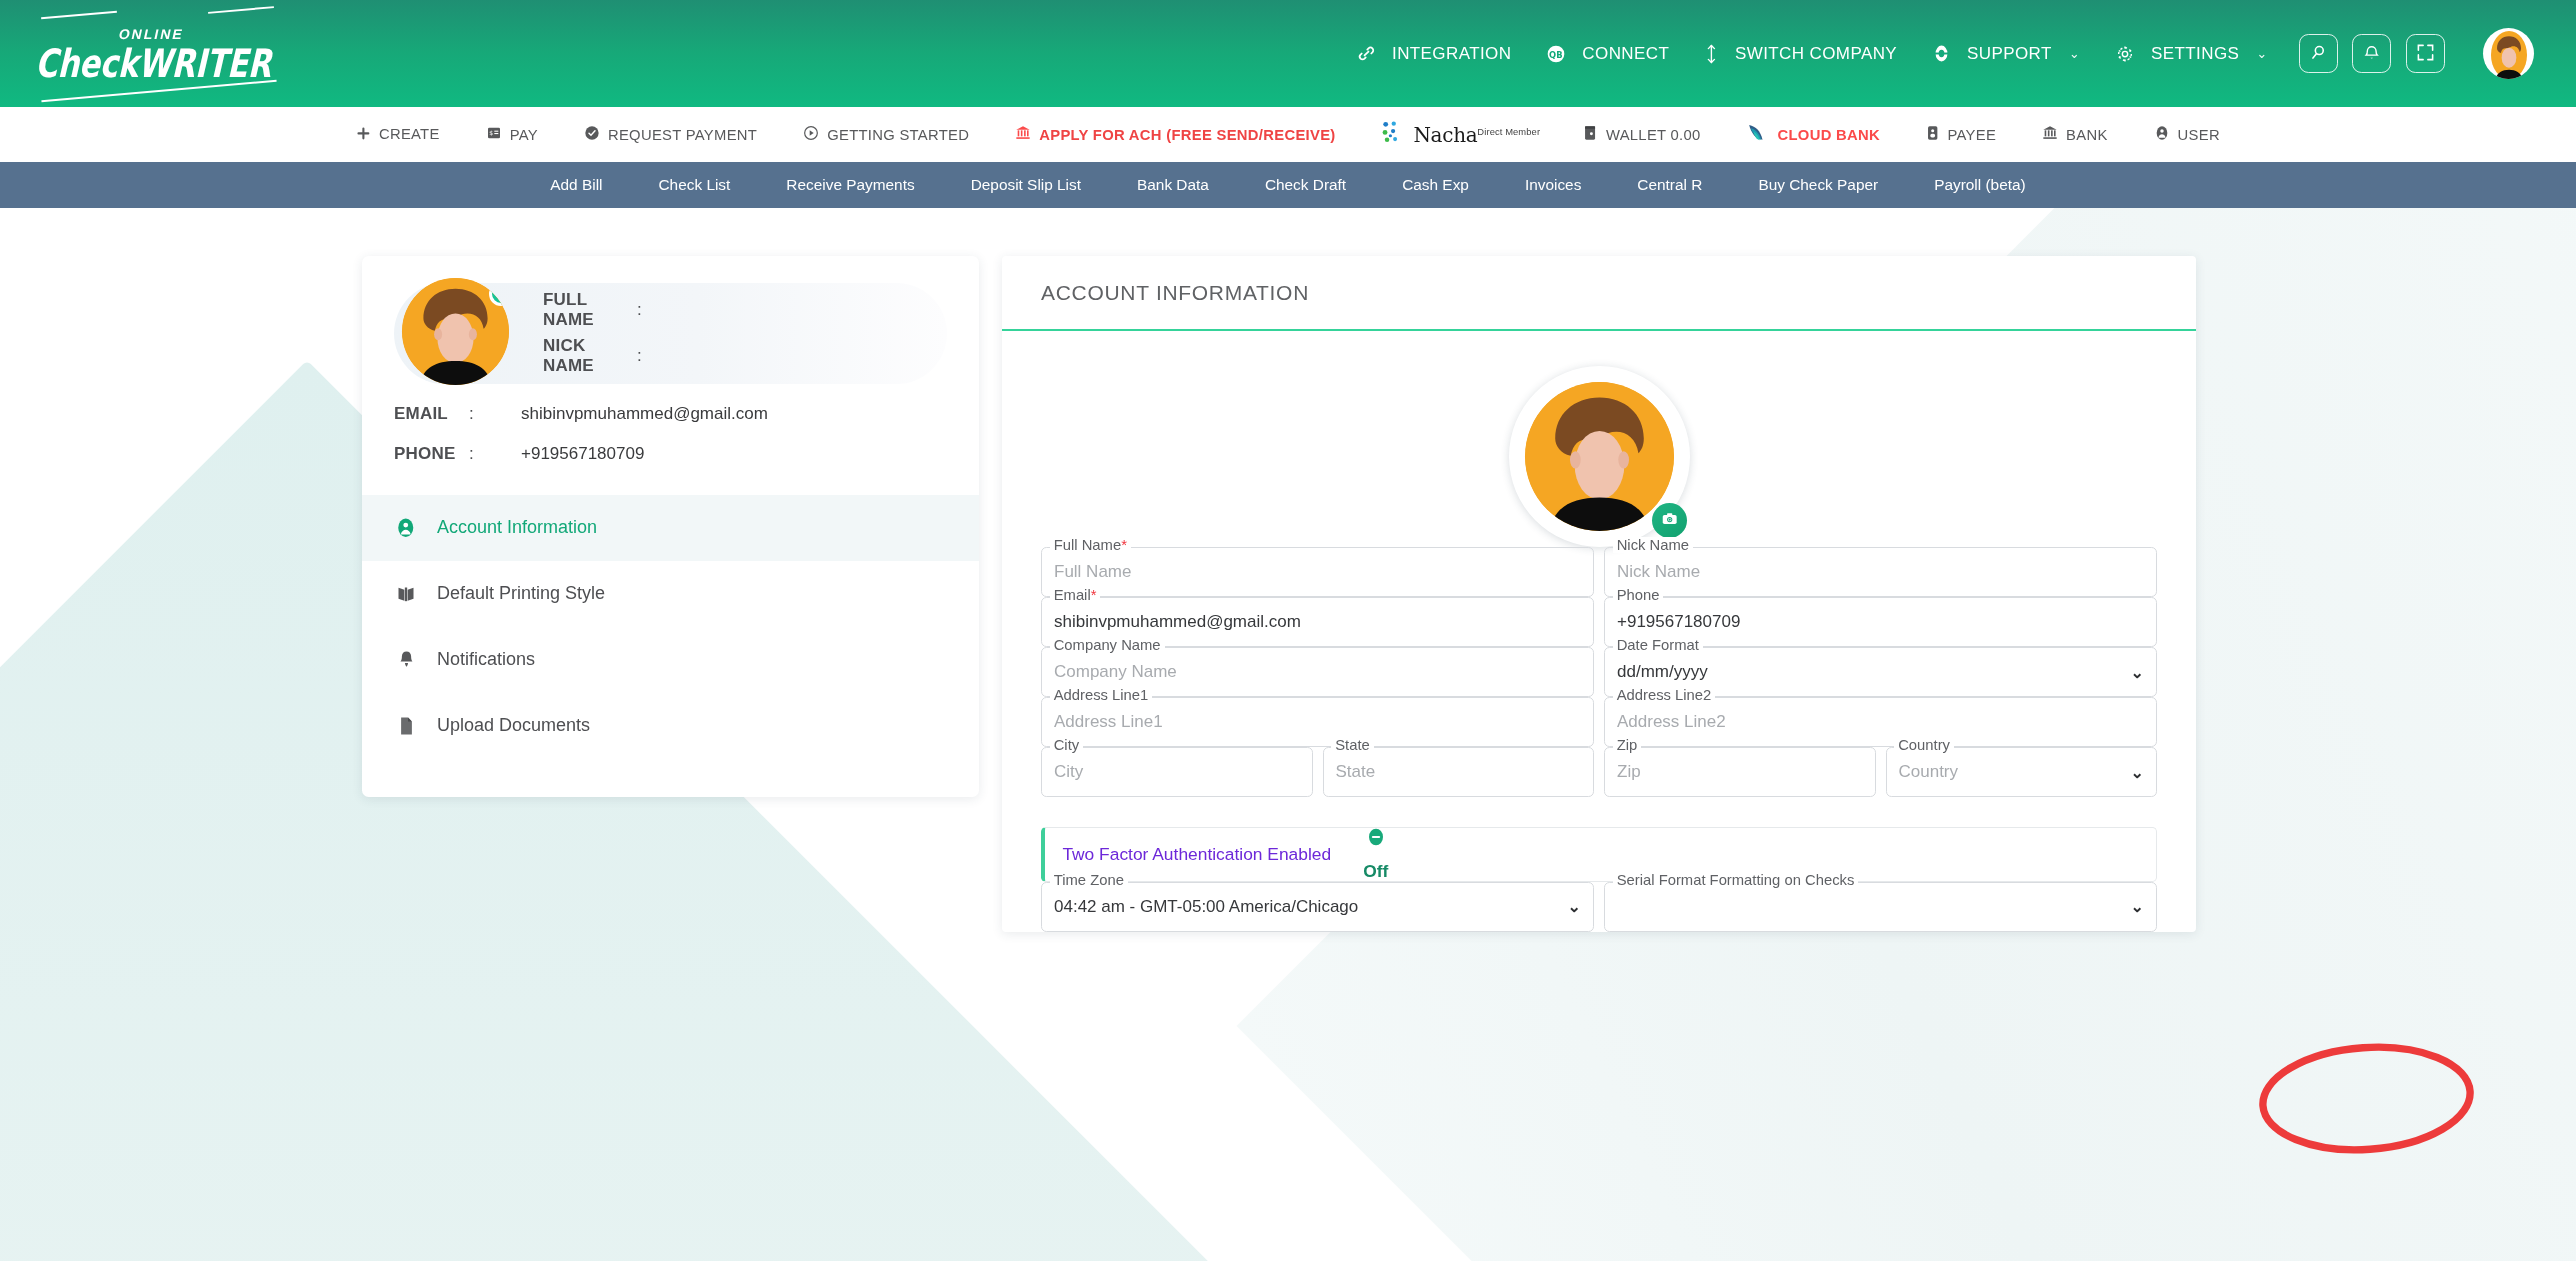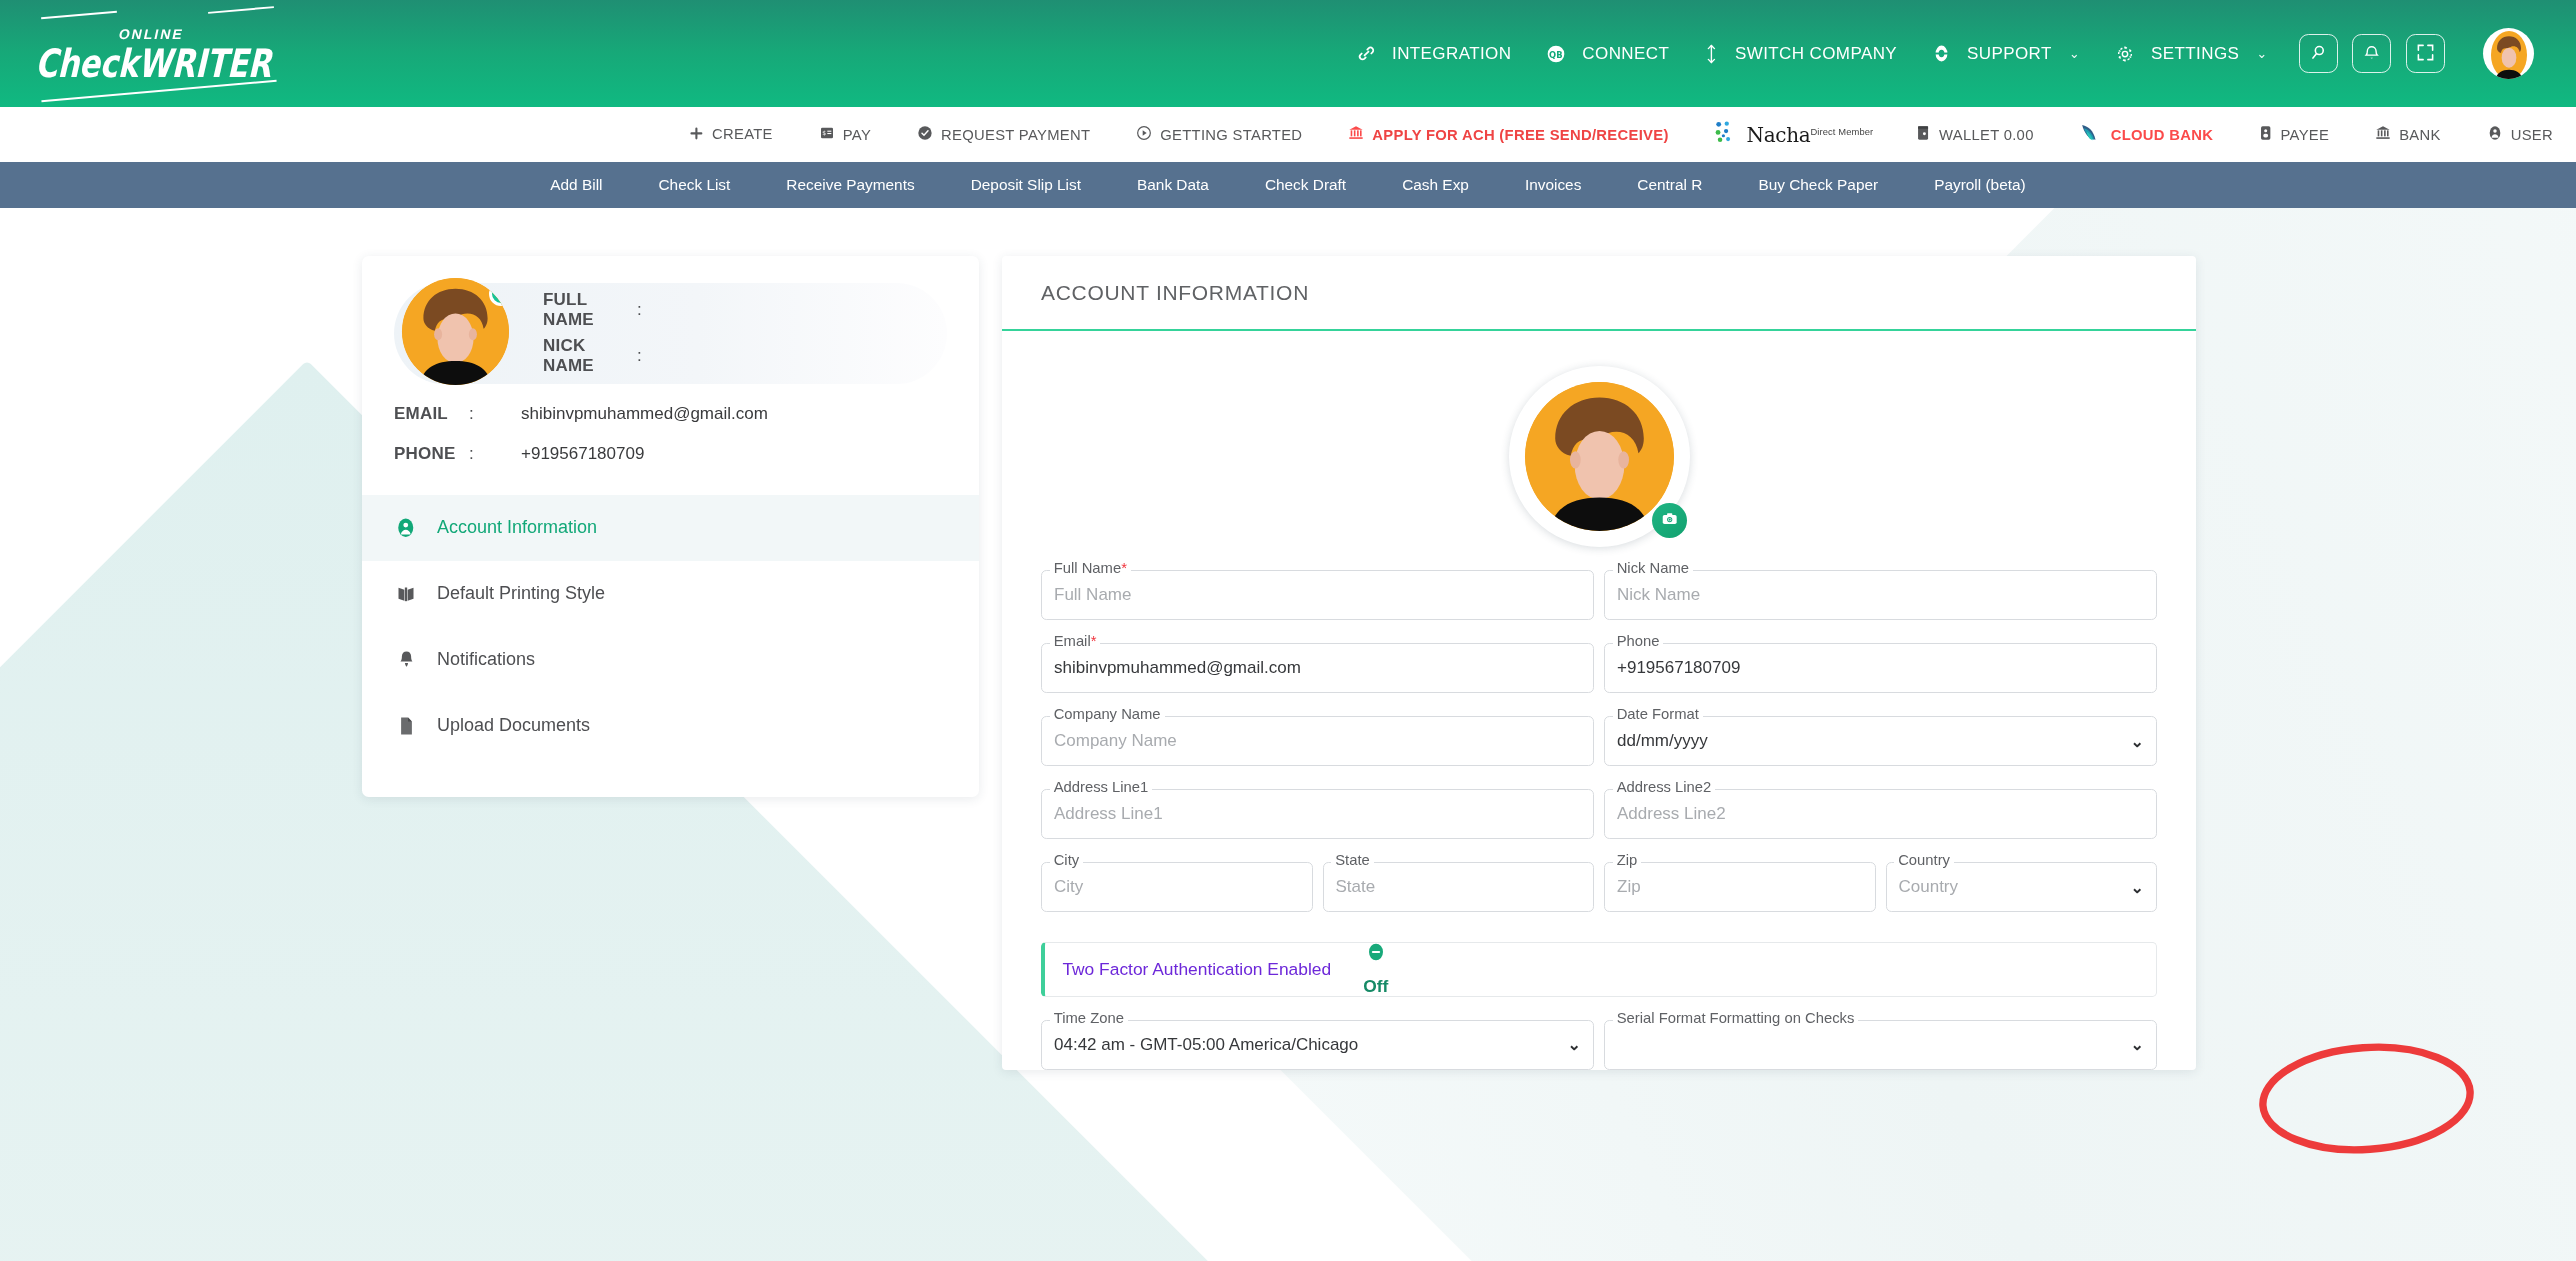--- a/index.html
+++ b/index.html
@@ -75,21 +75,21 @@
   .avatar-top {
     width: 51px; height: 51px; border-radius: 50%; background: #fff;
     margin-left: 23px; display: flex; align-items: flex-end; justify-content: center;
     overflow: hidden; cursor: pointer; flex: 0 0 51px;
   }
 
   
   #navrow {
     position: relative; z-index: 3;
     height: 55px; background: #fff;
-    display: flex; align-items: center; justify-content: flex-end; gap: 0;
+    display: flex; align-items: center; justify-content: center; gap: 0;
     box-shadow: 0 0.7px 1.3px rgba(0,0,0,.04);
   }
   .nv {
     display: flex; align-items: center; gap: 8px;
     font-size: 14.8px; color: #58595b; letter-spacing: 0.3px;
     text-transform: uppercase; cursor: pointer; padding: 0 23px;
     white-space: nowrap;
   }
   .nv.red { color: #ef4444; font-weight: 700; }
   .nv.cloud { color: #fb4a4a; font-weight: 700; }
@@ -180,21 +180,21 @@
     background: #f5a623; overflow: hidden; position: relative;
   }
   .cam-badge {
     position: absolute; right: 2.7px; bottom: 9.4px;
     width: 35px; height: 35px; border-radius: 50%;
     background: linear-gradient(140deg,#1fb584,#12a16f);
     display: flex; align-items: center; justify-content: center;
   }
 
   
-  .grid { display: flex; gap: 10px; margin-top: 23px; }
+  .grid { display: flex; gap: 10px; }
   .fld { position: relative; flex: 1; }
   .fld-box {
     border: 1.3px solid #d8dbdf; border-radius: 5.4px;
     height: 50px; display: flex; align-items: center;
     padding: 0 12px; background: transparent;
   }
   .fld-lbl {
     position: absolute; top: -10px; left: 8.7px; background: #fff;
     padding: 0 4px; font-size: 14.8px; color: #5f6165; white-space: nowrap;
   }

